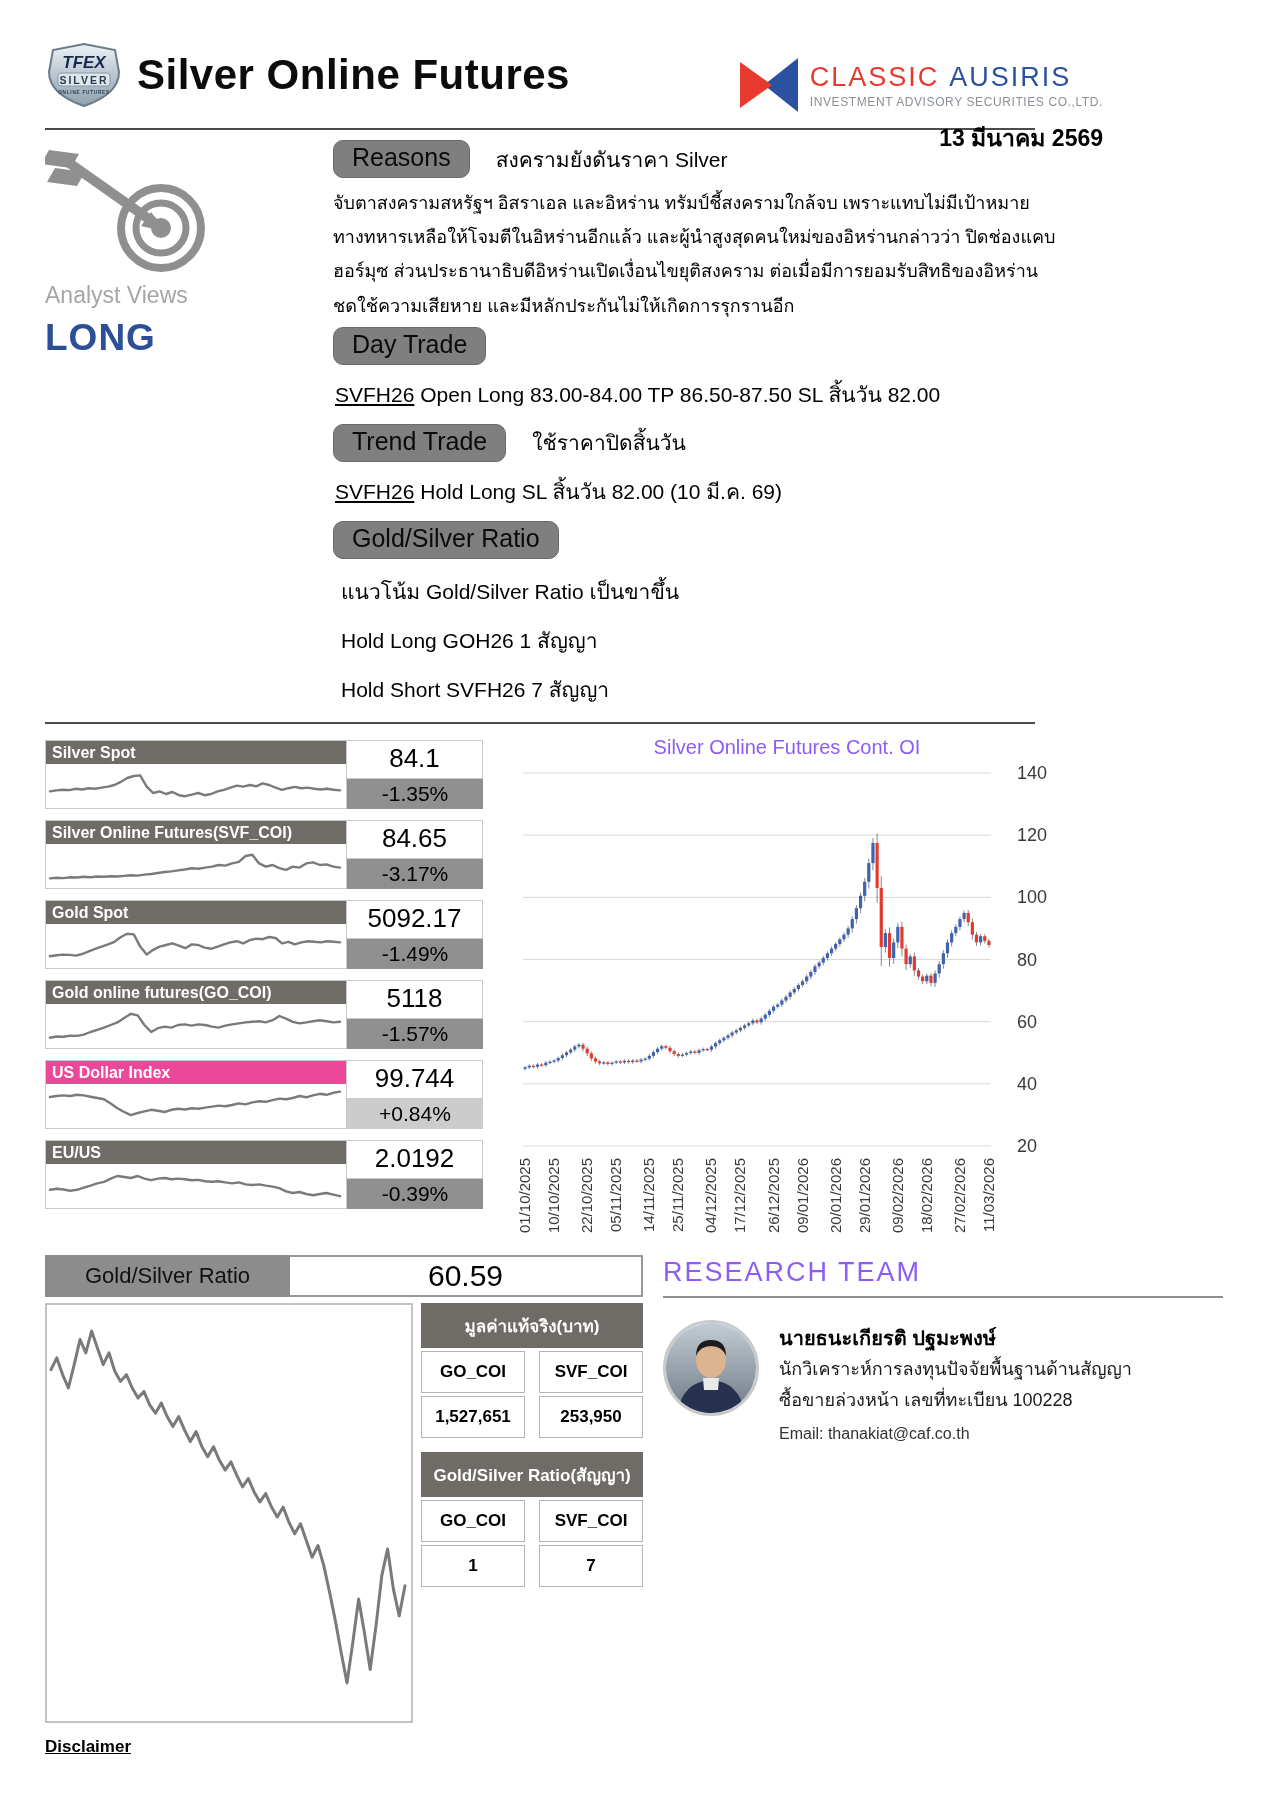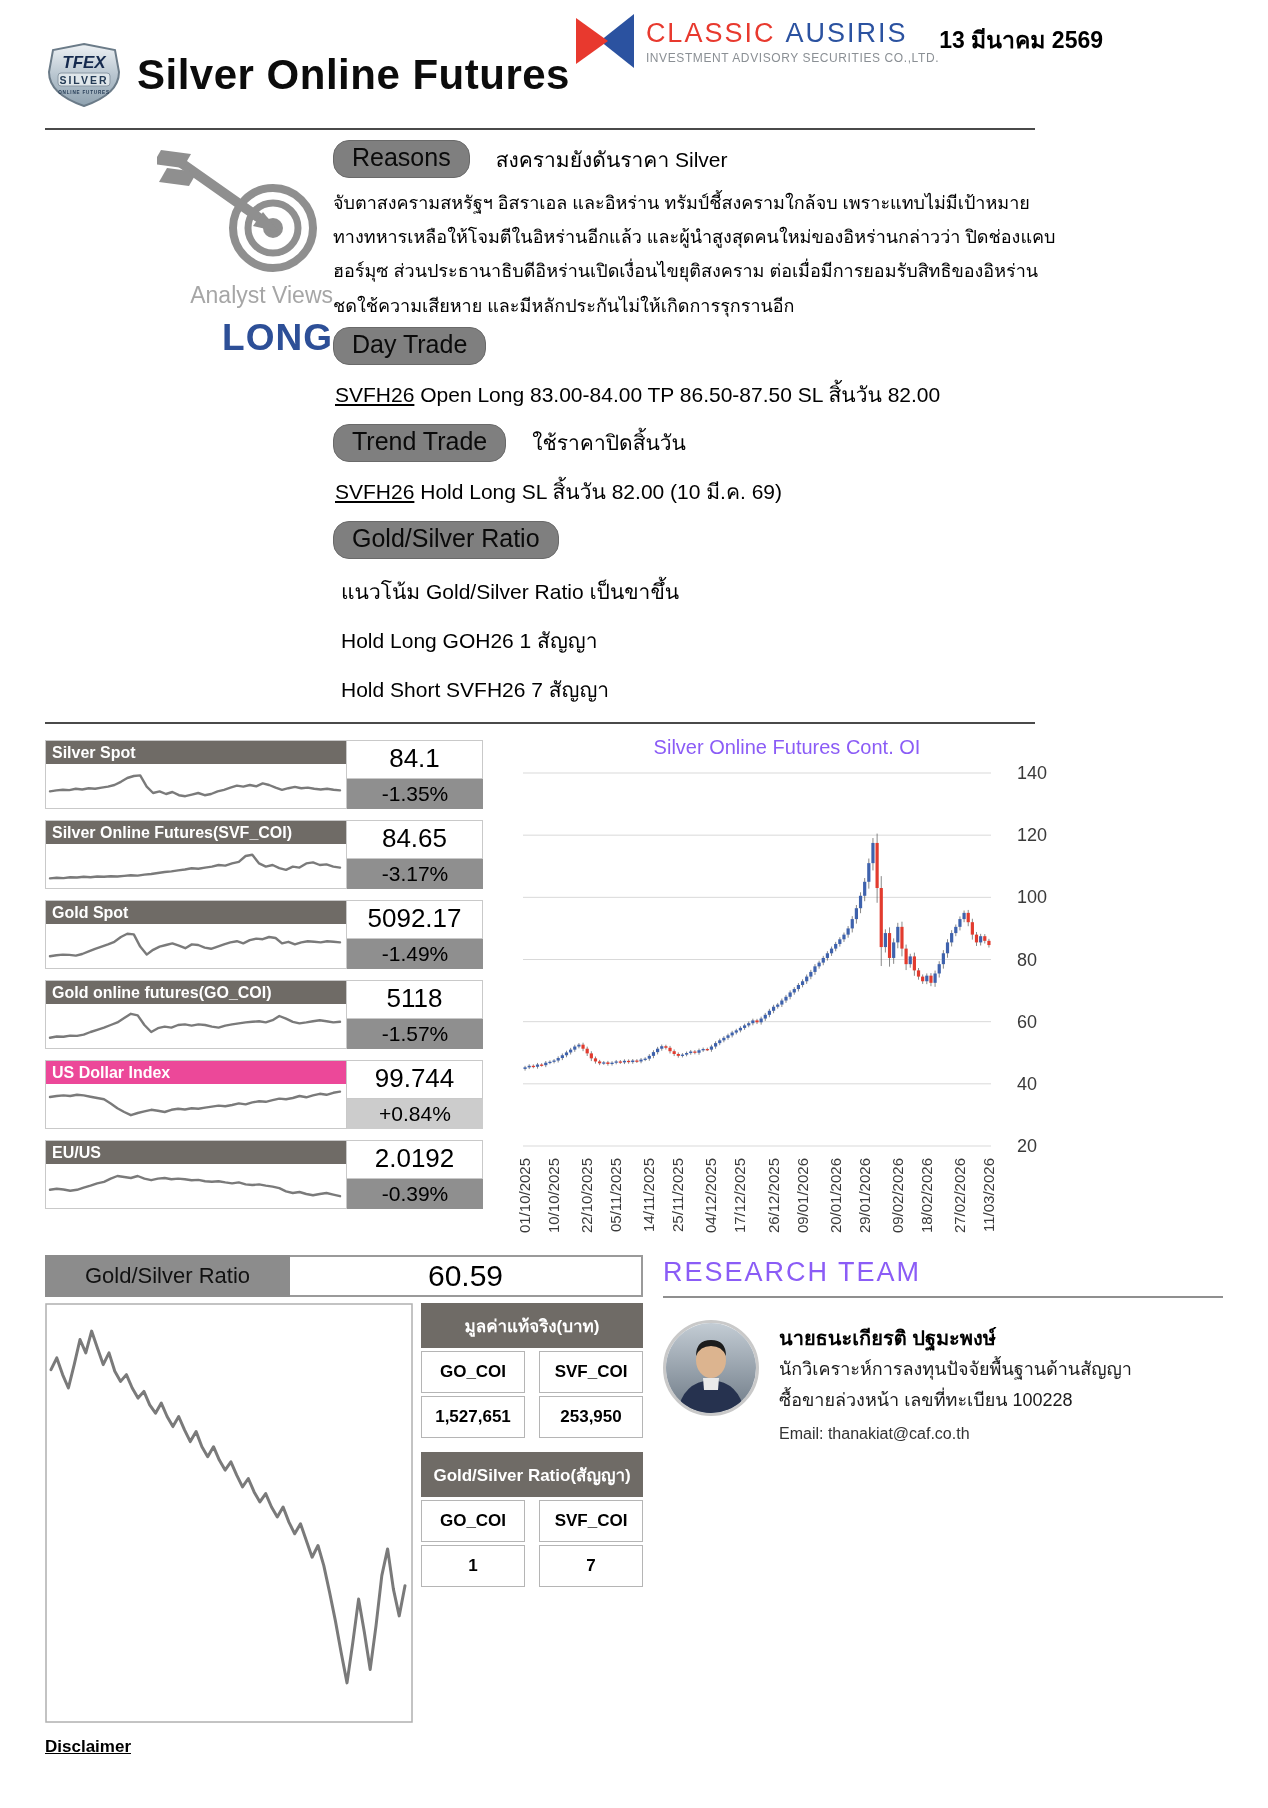--- a/index.html
+++ b/index.html
@@ -3,35 +3,35 @@
 <meta charset="utf-8">
 <style>
   html,body{margin:0;padding:0;background:#fff;}
   body{width:1268px;height:1808px;overflow:hidden;font-family:"Liberation Sans",sans-serif;color:#000;position:relative;}
   .page{padding:0 45px;}
   .rule{border-top:2px solid #4a4a4a;width:990px;margin:0;}
   
   header{display:flex;justify-content:space-between;align-items:flex-start;padding-top:14px;height:114px;}
   .title-wrap{display:flex;align-items:center;gap:14px;margin-top:28px;}
   .page-title{font-size:42px;font-weight:bold;letter-spacing:0.5px;color:#0c0c0c;}
-  .brand-wrap{display:flex;flex-direction:row;align-items:flex-start;margin-right:120px;}
+  .brand-wrap{display:flex;flex-direction:column;align-items:flex-end;margin-right:120px;margin-top:44px;}
   .brand-row{display:flex;align-items:center;gap:10px;}
   .brand-names{display:flex;flex-direction:column;}
   .brand-line1{font-size:27px;letter-spacing:2px;}
   .brand-classic{color:#e8392e;}
   .brand-ausiris{color:#2b52a0;margin-left:10px;}
   .brand-sub{font-size:12px;color:#8a8f94;letter-spacing:0.6px;margin-top:2px;}
   .report-date{font-size:23px;font-weight:bold;margin-top:8px;}
   
   .views-row{display:flex;padding-top:8px;}
-  .analyst-col{width:288px;flex:none;text-align:right;padding-top:10px;}
+  .analyst-col{width:288px;flex:none;text-align:left;padding-top:10px;}
   .analyst-label{color:#a6a6a6;font-size:23px;margin-top:4px;}
   .analyst-view{color:#2d4f97;font-size:37px;font-weight:bold;letter-spacing:1px;margin-top:8px;}
   .reasons-col{flex:1;padding-top:2px;}
-  .badge{display:inline-block;background:#7f7f7f;border:1px solid #6a6a6a;border-radius:16px;padding:2px 18px 5px;font-size:25px;color:#0a0a0a;}
+  .badge{display:inline-block;background:#7f7f7f;border:1px solid #6a6a6a;border-radius:10px;padding:2px 18px 5px;font-size:25px;color:#0a0a0a;}
   .badge-row{display:flex;align-items:center;gap:26px;}
   .headline{font-size:21px;}
   .para{font-size:18px;line-height:1.9;width:724px;margin:8px 0 4px;}
   .trade-line{font-size:21px;margin:13px 0 13px 2px;}
   .trade-line .sym{text-decoration:underline;}
   .hold-line{font-size:21px;margin:16px 0 16px 8px;}
   
   .mid-row{display:flex;margin-top:12px;}
   .panels{width:448px;flex:none;padding-top:4px;}
   .panel{display:flex;margin-bottom:11px;}

